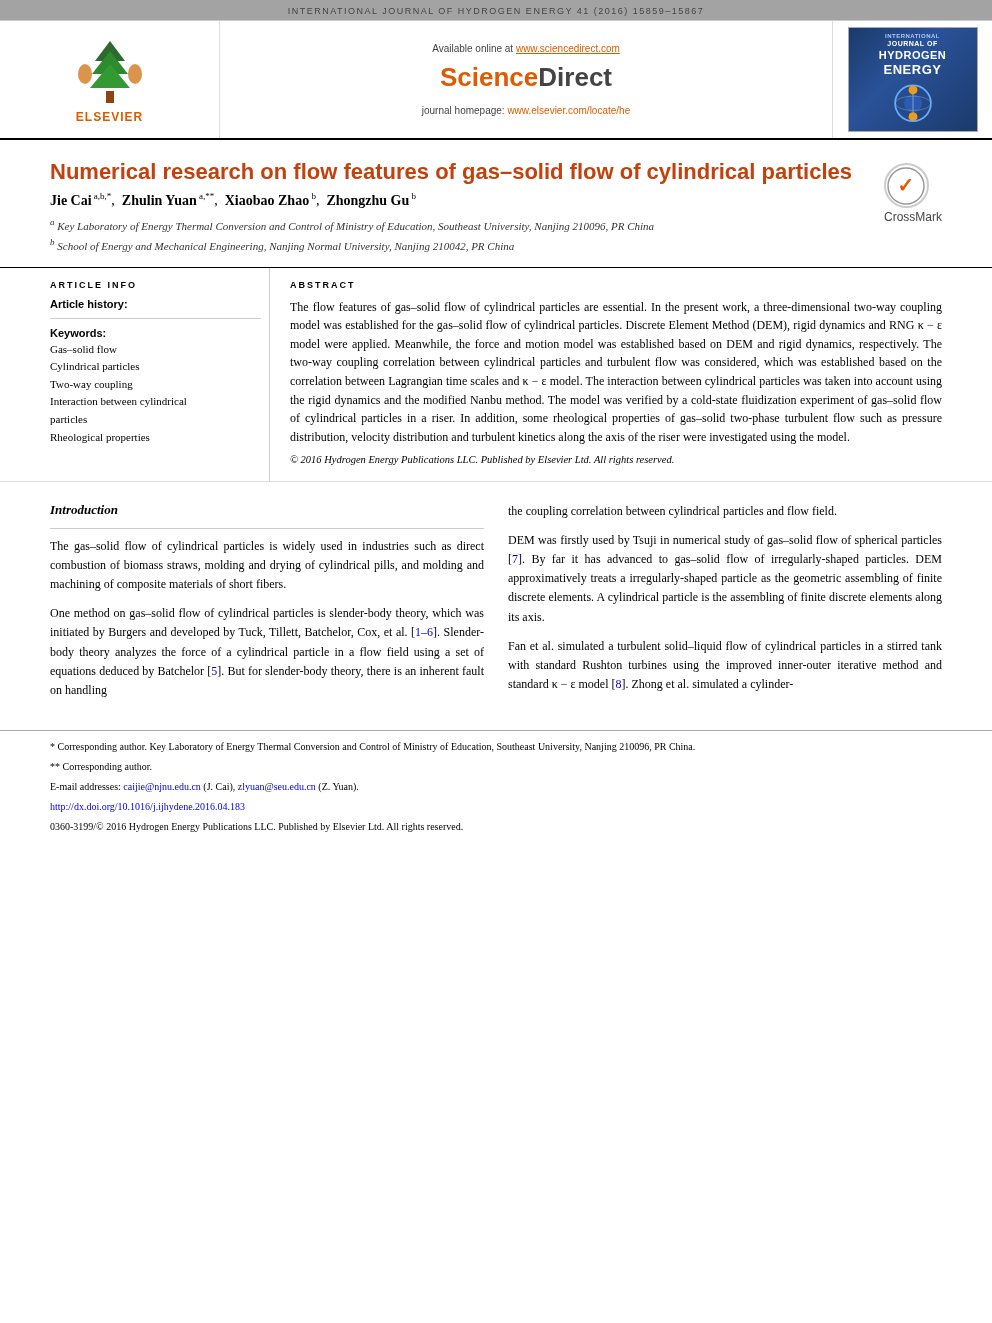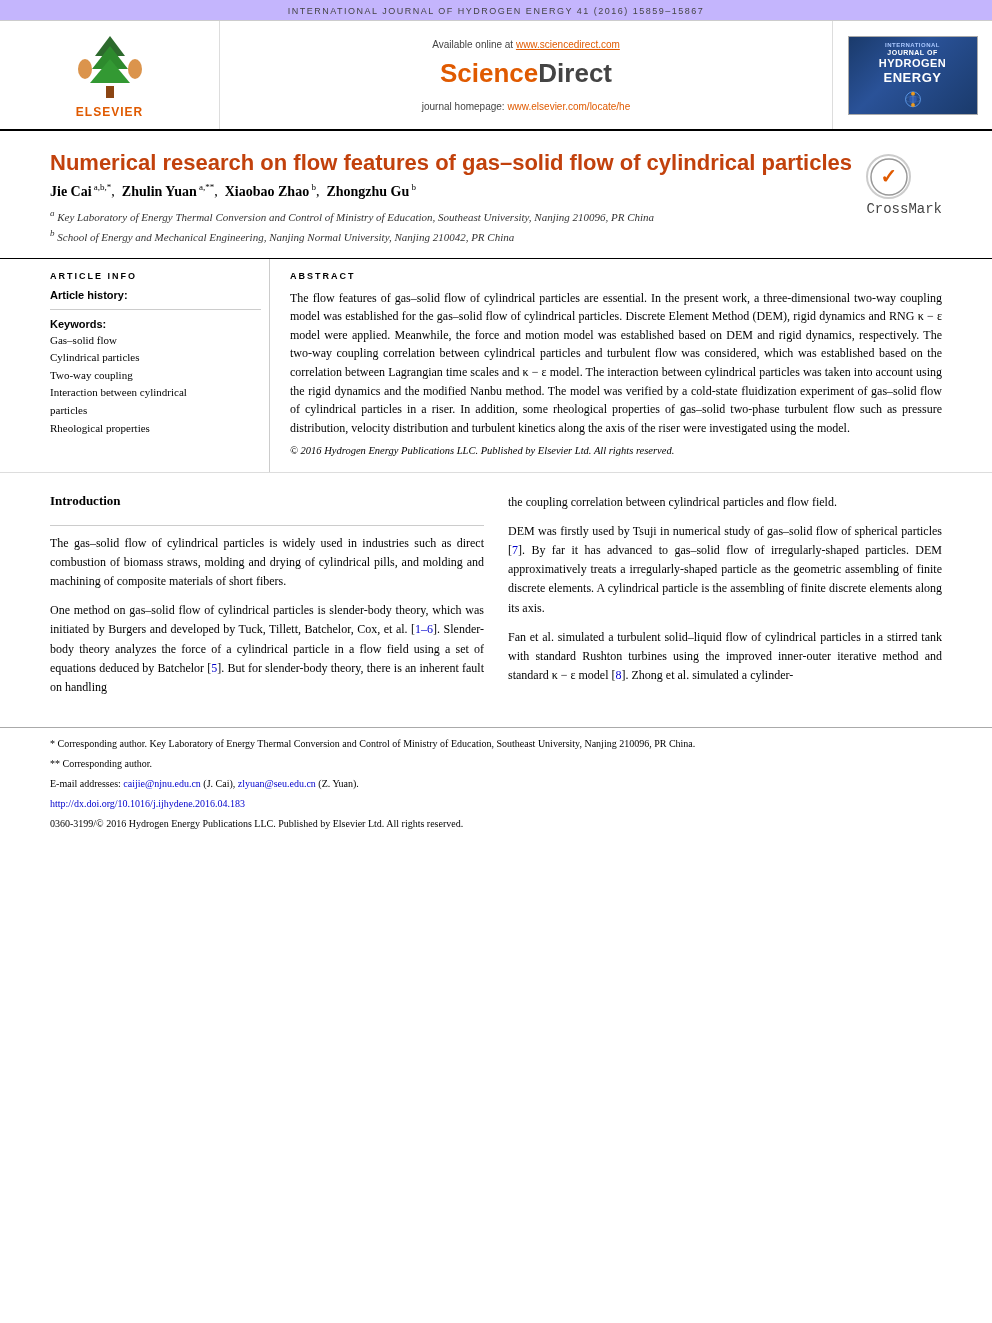--- a/index.html
+++ b/index.html
@@ -7,21 +7,21 @@
       background: #fff;
       font-family: 'Times New Roman', Times, serif;
       font-size: 13px;
       color: #000;
       width: 992px;
       min-height: 1323px;
     }
 
     
     .top-bar {
-      background: #c4b5fd;
+      background: #a3a3a3;
       text-align: center;
       padding: 6px 0 4px;
       font-size: 9px;
       letter-spacing: 1.5px;
       font-family: Arial, sans-serif;
       color: #444;
       text-transform: uppercase;
       border-bottom: 1px solid #ccc;
     }
 
@@ -111,21 +111,21 @@
       background: #fff;
       border-left: 1px solid #ddd;
       display: flex;
       align-items: center;
       justify-content: center;
       padding: 6px;
     }
 
     .journal-cover {
       width: 130px;
-      height: 79px;
+      height: 105px;
       background: linear-gradient(135deg, #1a3a6b 0%, #2a5298 40%, #1a3a6b 100%);
       border: 1px solid #aaa;
       display: flex;
       flex-direction: column;
       align-items: center;
       justify-content: flex-start;
       padding: 5px;
       position: relative;
       overflow: hidden;
     }
@@ -310,24 +310,25 @@
       flex: 1;
     }
 
     .body-right {
       flex: 1;
     }
 
     .section-heading {
       font-size: 13px;
       font-weight: bold;
+      font-style: italic;
       color: #000;
       margin-bottom: 8px;
       border-bottom: 1px solid #ccc;
-      padding-bottom: 16px;
+      padding-bottom: 10px;
       font-family: 'Times New Roman', Times, serif;
     }
 
     .body-paragraph {
       font-size: 12px;
       line-height: 1.6;
       text-align: justify;
       margin-bottom: 10px;
       color: #000;
     }
@@ -423,21 +424,21 @@
 
 <div class="article-header">
 
   <div class="crossmark-container">
     <div class="crossmark-badge">
       <svg width="40" height="40" viewBox="0 0 40 40">
         <circle cx="20" cy="20" r="18" fill="none" stroke="#999" stroke-width="1.5"></circle>
         <text x="20" y="26" text-anchor="middle" font-size="20" fill="#e05a00" font-weight="bold" font-family="Arial">✓</text>
       </svg>
     </div>
-    <div style="font-family:Liberation Mono, monospace;font-size:14px;text-align:center;margin-top:2px;color:#444;">CrossMark</div>
+    <div style="font-family:Liberation Sans, sans-serif;font-size:12px;text-align:center;margin-top:2px;color:#444;">CrossMark</div>
   </div>
 
   <div class="article-title">Numerical research on flow features of gas–solid flow of cylindrical particles</div>
 
   <div class="authors-line">
     <span class="author-name">Jie Cai</span><span class="author-sup"> a,b,*</span>,&nbsp;
     <span class="author-name">Zhulin Yuan</span><span class="author-sup"> a,**</span>,&nbsp;
     <span class="author-name">Xiaobao Zhao</span><span class="author-sup"> b</span>,&nbsp;
     <span class="author-name">Zhongzhu Gu</span><span class="author-sup"> b</span>
   </div>

